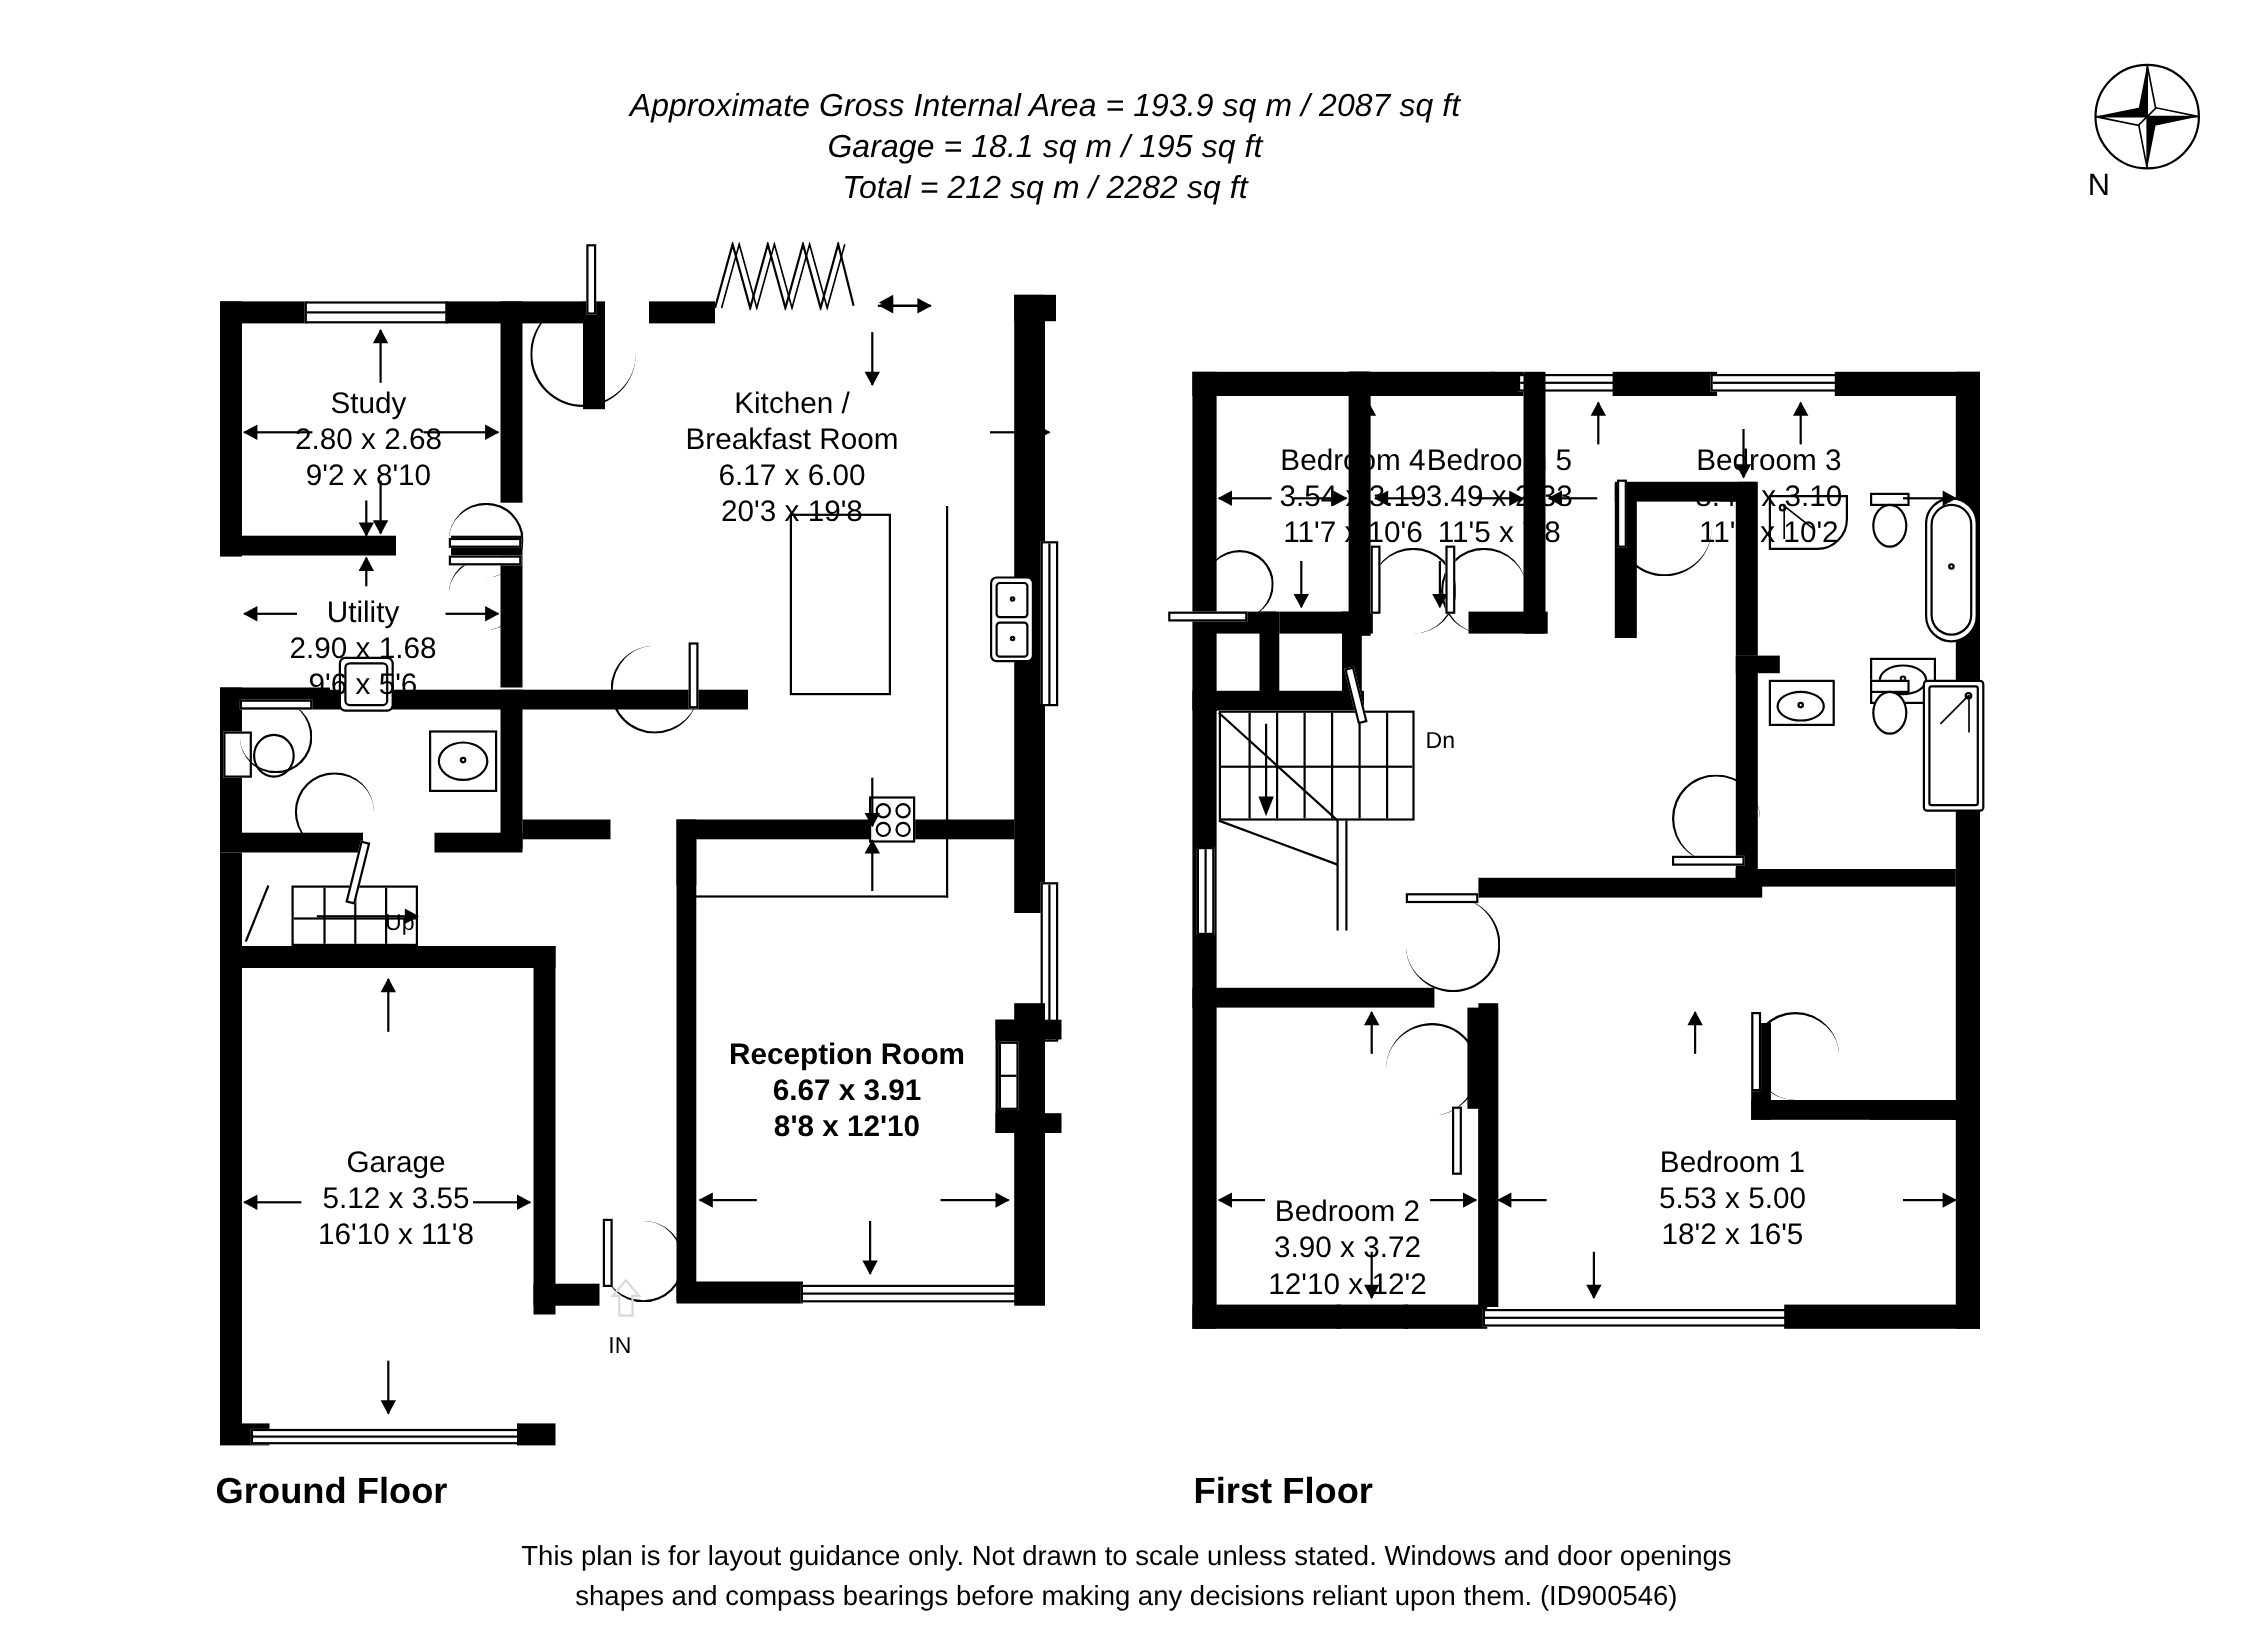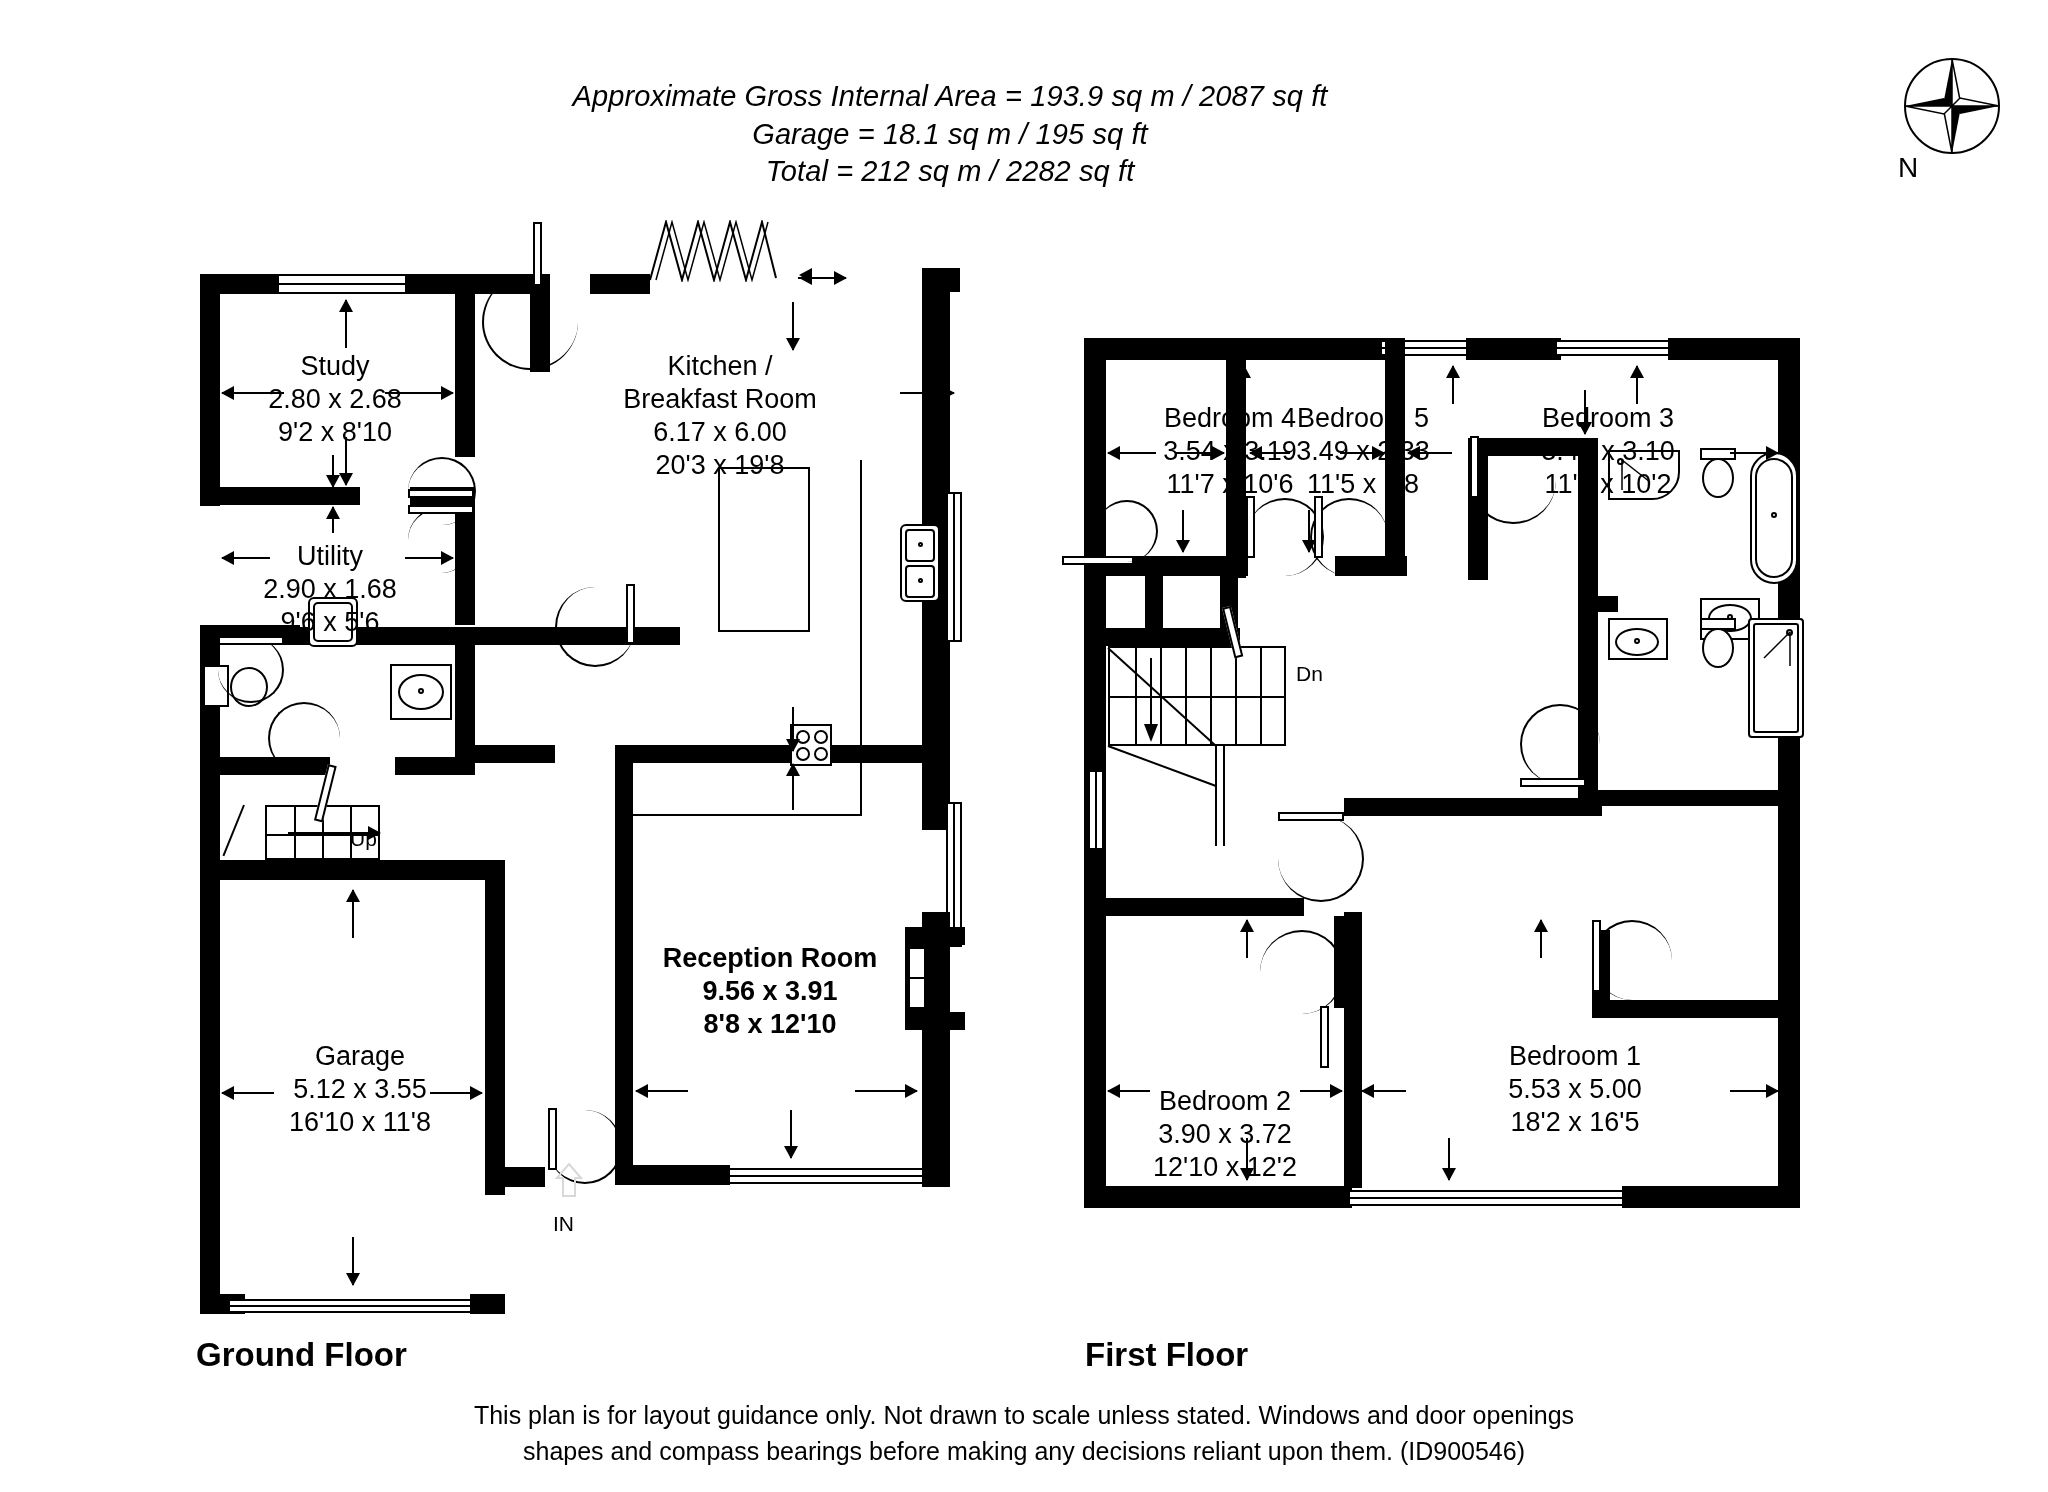--- a/index.html
+++ b/index.html
@@ -338,21 +338,21 @@
     <div class="dim h left" style="left:800px;top:262px;width:0px;"></div>
     <div class="dim h right" style="left:900px;top:380px;width:54px;"></div>
     <div class="dim h left" style="left:800px;top:265px;width:46px;"></div>
     <div class="dim h right" style="left:798px;top:265px;width:48px;"></div>
     <div class="dim v down" style="left:792px;top:290px;width:2px;height:48px;"></div>
     <div class="dim v up" style="left:792px;top:752px;width:2px;height:46px;"></div>
     <div class="dim v down" style="left:792px;top:695px;width:2px;height:44px;"></div>
 
     <div class="room" style="left:620px;top:930px;width:300px;font-weight:bold;">
       <div class="name">Reception Room</div>
-      <div class="m">9.56 x 3.91</div>
+      <div class="m">6.67 x 3.91</div>
       <div class="ft">8'8 x 12'10</div>
     </div>
     <div class="dim h left" style="left:636px;top:1078px;width:52px;"></div>
     <div class="dim h right" style="left:855px;top:1078px;width:62px;"></div>
     <div class="dim v down" style="left:790px;top:1098px;width:2px;height:48px;"></div>
 
     <div class="room" style="left:225px;top:1028px;width:270px;">
       <div class="name">Garage</div>
       <div class="m">5.12 x 3.55</div>
       <div class="ft">16'10 x 11'8</div>

